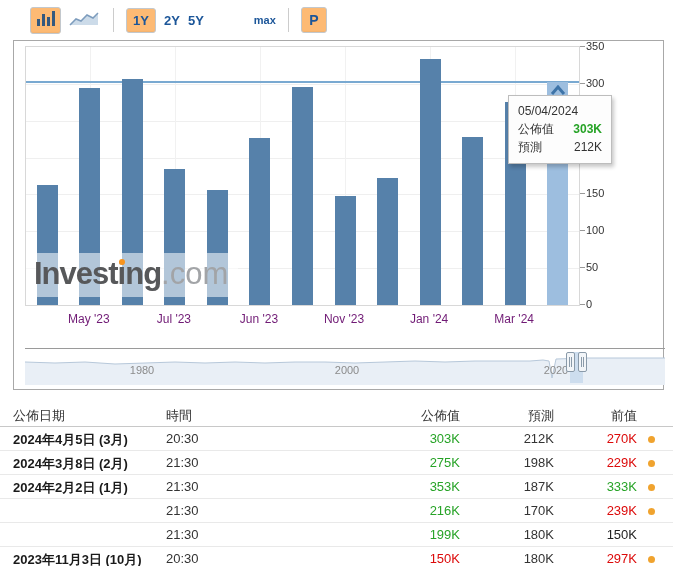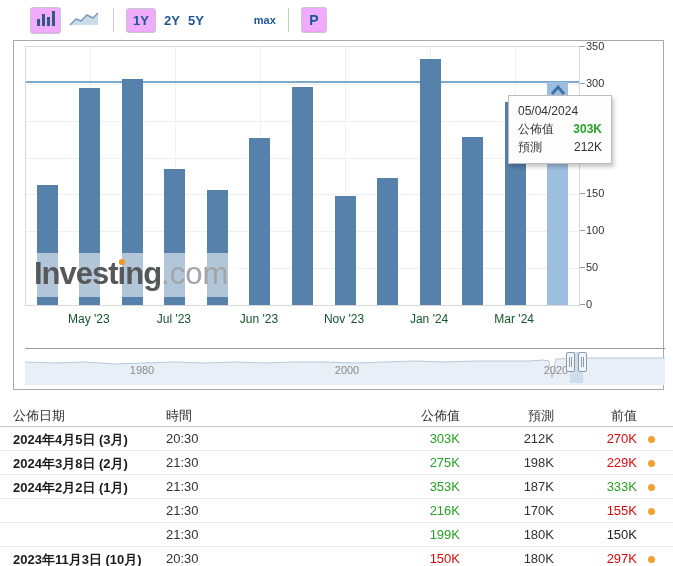--- a/index.html
+++ b/index.html
@@ -5,21 +5,21 @@
   html,body{margin:0;padding:0;}
   body{
     width:673px;height:566px;position:relative;overflow:hidden;
     background:#fff;
     font-family:"Liberation Sans","DejaVu Sans",sans-serif;
     -webkit-font-smoothing:antialiased;
   }
   
   .toolbar{position:absolute;left:0;top:0;width:673px;height:40px;display:flex;align-items:center;}
   .tb-btn{
-    border:1px solid #c3c8cd;border-radius:3px;background:#f0abfc;
+    border:1px solid #c3c8cd;border-radius:3px;background:#fdba74;
     display:flex;align-items:center;justify-content:center;cursor:pointer;
     box-shadow:inset 0 -1px 1px rgba(0,0,0,.04);
   }
   .tb-icon-btn{width:29px;height:25px;margin-left:30px;}
   .tb-icon-plain{width:34px;height:25px;margin-left:6px;display:flex;align-items:center;justify-content:center;cursor:pointer;}
   .tb-sep{width:1px;height:24px;background:#ccc;margin:0 12px;}
   .range{color:#1c5699;font-weight:bold;font-size:13px;cursor:pointer;}
   .range-btn{width:28px;height:23px;}
   .range-plain{margin-left:8px;}
   .range-max{font-size:11px;margin-left:14px;padding-left:36px;}
@@ -28,21 +28,21 @@
   .chart-box{position:absolute;left:13px;top:40px;width:651px;height:350px;border:1px solid #a8a8a8;background:#fff;box-sizing:border-box;}
   .plot{position:absolute;left:11px;top:5px;width:555px;height:260px;border:1px solid #d8d8d8;box-sizing:border-box;background:#fff;}
   .hgrid{position:absolute;left:0;width:553px;height:1px;background:#efefef;z-index:0;}
   .vgrid{position:absolute;top:0;width:1px;height:258px;background:#f1f1f1;z-index:0;}
   .refline{position:absolute;left:0;width:553px;height:2px;background:#79a9d1;z-index:1;}
   .bar{position:absolute;bottom:0;width:21px;background:#5681aa;z-index:2;}
   .bar.selected{background:#9dbedf;}
   .caret{position:absolute;z-index:4;}
   .ytick-label{position:absolute;left:572px;width:30px;font-size:11px;color:#333;z-index:1;}
   .ytick-mark{position:absolute;left:566px;width:5px;height:1px;background:#999;}
-  .xtick-label{position:absolute;top:271px;transform:translateX(-50%);font-size:12px;color:#14532d;white-space:nowrap;}
+  .xtick-label{position:absolute;top:271px;transform:translateX(-50%);font-size:12px;color:#701a75;white-space:nowrap;}
   
   .watermark{
     position:absolute;left:12px;top:212px;z-index:3;
     background:rgba(255,255,255,.55);padding:3px 10px 5px 8px;
     font-size:31px;font-weight:bold;color:#57585a;letter-spacing:-1px;white-space:nowrap;
   }
   .watermark .wm-com{color:#a2a4a7;font-weight:400;letter-spacing:0;}
   .wm-i{position:relative;display:inline-block;}
   .wm-dot{position:absolute;left:1px;top:3px;width:6px;height:6px;border-radius:50%;background:#f7941e;}
   
@@ -235,21 +235,21 @@
         <span class="cell c-time">21:30</span>
         <span class="cell c-act val-green">353K</span>
         <span class="cell c-fc">187K</span>
         <span class="cell c-prev val-green">333K</span>
         <span class="dot"></span>
       </div>
       <div class="trow">
         <span class="cell c-time">21:30</span>
         <span class="cell c-act val-green">216K</span>
         <span class="cell c-fc">170K</span>
-        <span class="cell c-prev val-red">155K</span>
+        <span class="cell c-prev val-red">239K</span>
         <span class="dot"></span>
       </div>
       <div class="trow">
         <span class="cell c-time">21:30</span>
         <span class="cell c-act val-green">199K</span>
         <span class="cell c-fc">180K</span>
         <span class="cell c-prev val-neutral">150K</span>
       </div>
       <div class="trow">
         <span class="cell c-date">2023年11月3日 (10月)</span>

